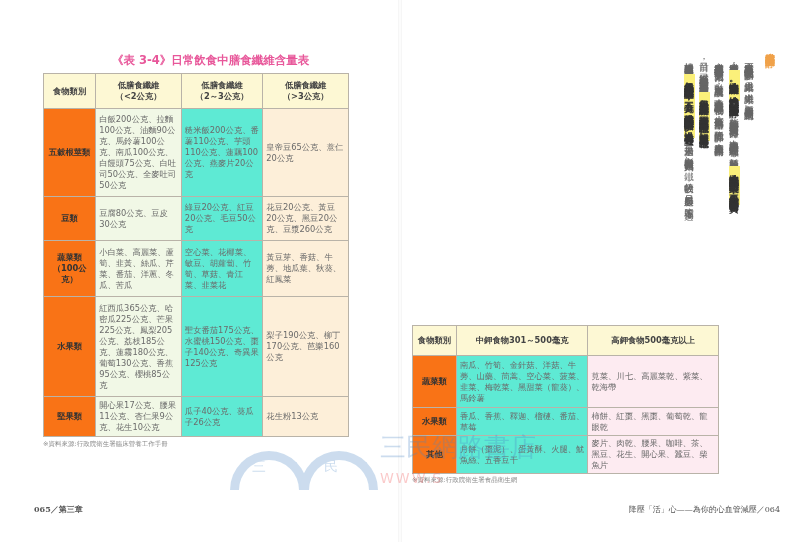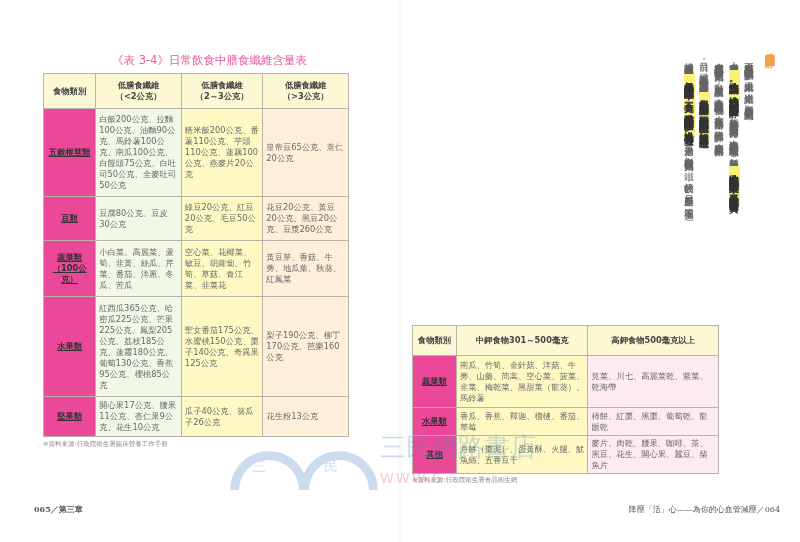--- a/index.html
+++ b/index.html
@@ -2,30 +2,30 @@
 <html><head>
 <meta charset="utf-8">
 <style>
   html, body { margin:0; padding:0; }
   body { width:800px; height:542px; background:#ffffff; position:relative; overflow:hidden;
          font-family:"DejaVu Sans", sans-serif; color:#555; }
   .page { position:absolute; top:0; height:542px; }
   .left-page { left:0; width:400px; }
   .right-page { left:400px; width:400px; }
 
-  .table-title { position:absolute; font-weight:normal; font-size:11.5px; color:#e8579a; white-space:nowrap;text-align:center; }
+  .table-title { position:absolute; font-weight:bold; font-size:11.5px; color:#e8579a; white-space:nowrap;text-align:center; }
   .lt-title { left:112px; top:53px; }
   .rt-title { left:48px; top:310px; }
 
   table { border-collapse:collapse; position:absolute; }
   td, th { border:1px solid #b9b3a8; font-size:8.3px; line-height:11px; vertical-align:middle; padding:2px 3px; color:#6b6b6b; font-weight:normal; }
   th { background:#fdf8d4; color:#444; font-weight:bold; text-align:center; }
-  td.cat { background:#ec4899; color:#333; font-weight:bold; text-align:center;text-decoration:underline; }
+  td.cat { background:#f97316; color:#333; font-weight:bold; text-align:center; }
   td.green { background:#f1f8e6; }
-  td.blue { background:#fef9c3; }
+  td.blue { background:#5eead4; }
   td.orange { background:#fdefd9; }
   td.pink { background:#fdebf1; }
 
   .lt { left:43px; top:73px; width:306px; border:1px solid #a8a39a; }
   .rt { left:12px; top:325px; width:307px; border:1px solid #a8a39a; }
 
   .source { position:absolute; font-size:6.5px; color:#888; white-space:nowrap;text-align:right; }
   .lt-src { left:43px; top:440px; }
   .rt-src { left:12px; top:476px; }
 

